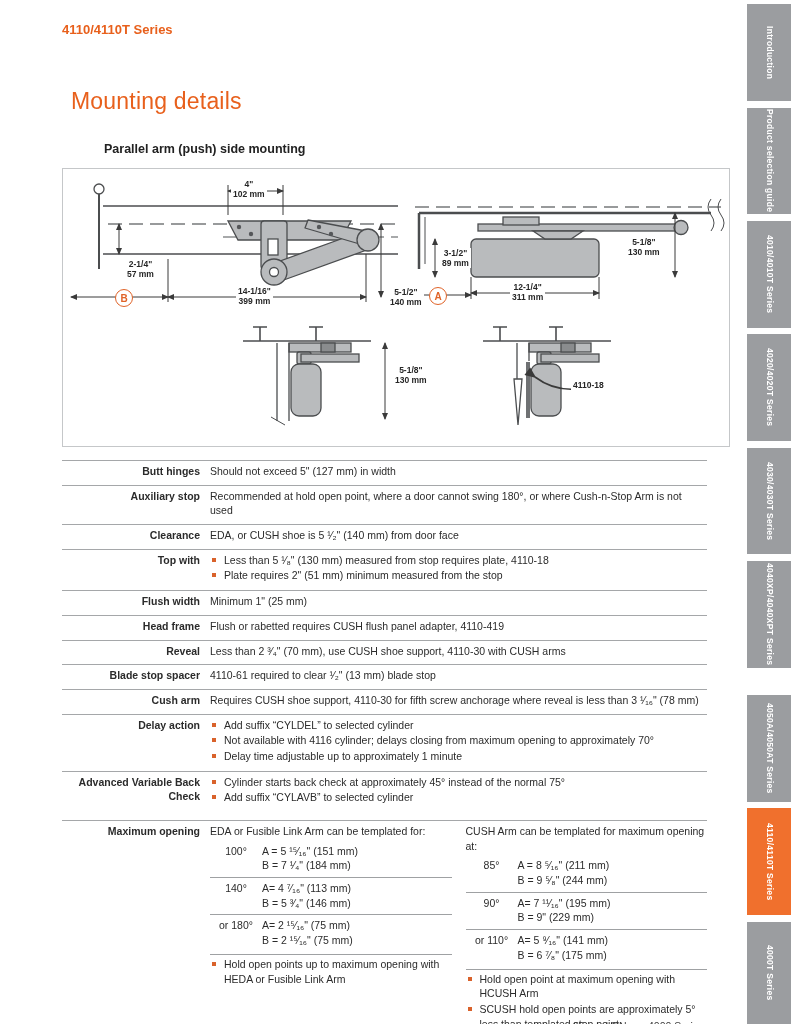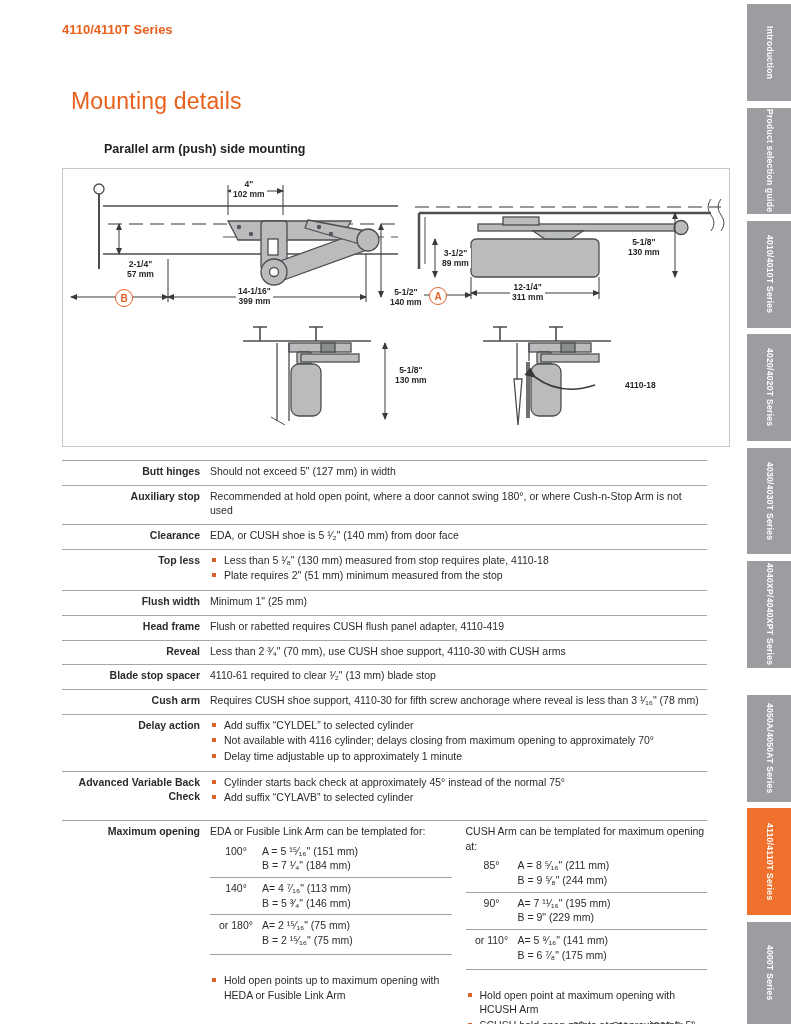--- a/index.html
+++ b/index.html
@@ -30,21 +30,21 @@
   .sq{width:4px;height:4px;background:#d9622b;margin:5px 8px 0 2px;flex-shrink:0;}
   
   .mo{display:flex;gap:14px;}
   .mocol{flex:1;min-width:0;}
   .mo-header{padding-bottom:2px;}
   .mo-sub{display:flex;padding:3px 0 4px;}
   .mo-sub + .mo-sub{border-top:1.5px solid #9fa1a3;}
   .mo-sub.first{border-top:none;}
   .mo-angle{width:52px;flex-shrink:0;text-align:center;}
   .mo-vals span{display:block;}
-  .mo-bullets{border-top:1.5px solid #9fa1a3;margin-top:2px;padding-top:18px;}
+  .mo-bullets{border-top:1.5px solid #9fa1a3;margin-top:2px;padding-top:2px;}
   
   .side-tab{position:absolute;left:747px;width:44px;background:#9b9da0;display:flex;align-items:center;justify-content:center;cursor:pointer;}
   .side-tab.active{background:#f0702d;}
   .side-tab .vtext{writing-mode:vertical-rl;text-align:center;color:#fff;font-size:8.5px;font-weight:bold;letter-spacing:.3px;line-height:1.3;max-height:100%;}
   
   .footer{position:absolute;left:62px;top:1020px;width:645px;text-align:right;font-size:10.5px;color:#3a3a3a;}
   .footer span{margin:0 3px;}
 </style>
 </head>
 <body>
@@ -190,42 +190,42 @@
       <span>311 mm</span>
   </div>
   <div class="marker" style="left:366px;top:118px;">
     <span>A</span>
   </div>
 
   <div class="dim" style="left:330px;top:196px;">
     <span>5-1/8"</span>
       <span>130 mm</span>
   </div>
-  <div class="part-label" style="left:560px;top:211px;">4110-18</div>
+  <div class="part-label" style="left:508px;top:211px;">4110-18</div>
 </div>
 
 <div class="spec-table">
 
   <div class="trow">
     <div class="tlabel">Butt hinges</div>
     <div class="tval">Should not exceed 5" (127 mm) in width</div>
   </div>
 
   <div class="trow">
     <div class="tlabel">Auxiliary stop</div>
     <div class="tval">Recommended at hold open point, where a door cannot swing 180°, or where Cush-n-Stop Arm is not used</div>
   </div>
 
   <div class="trow">
     <div class="tlabel">Clearance</div>
     <div class="tval">EDA, or CUSH shoe is 5 ¹⁄₂" (140 mm) from door face</div>
   </div>
 
   <div class="trow">
-    <div class="tlabel">Top less</div>
+    <div class="tlabel">Top with</div>
     <div class="tval">
       <div class="bline">
           <span class="sq"></span>
           <span>Less than 5 ¹⁄₈" (130 mm) measured from stop requires plate, 4110-18</span>
         </div>
       <div class="bline">
           <span class="sq"></span>
           <span>Plate requires 2" (51 mm) minimum measured from the stop</span>
         </div>
     </div>

